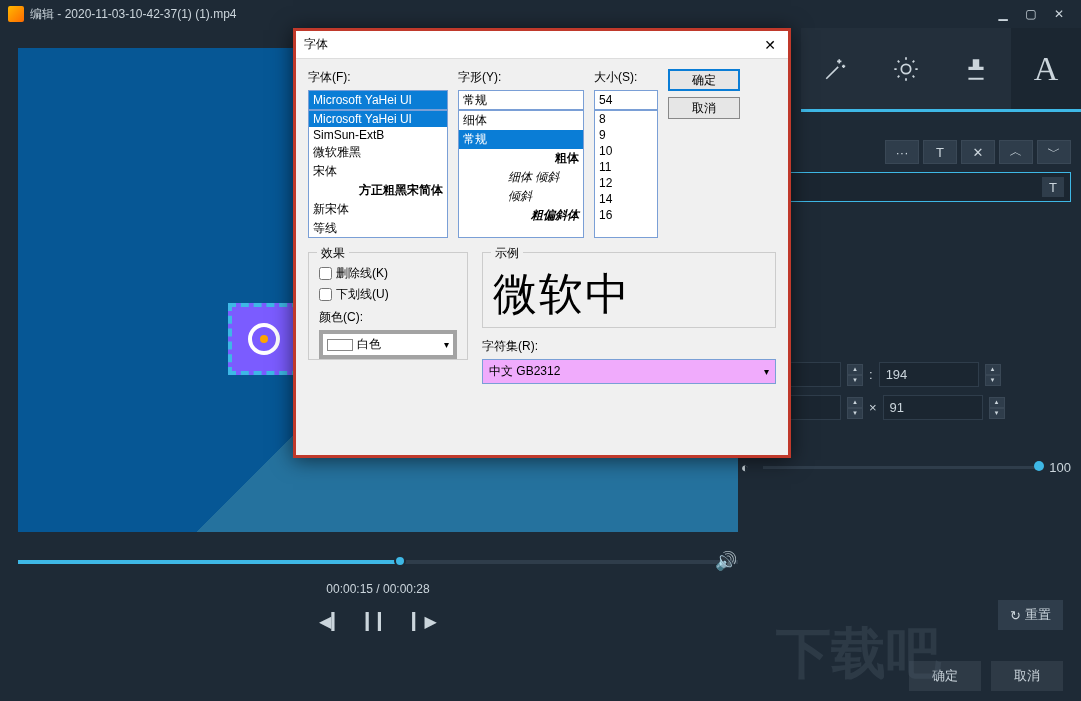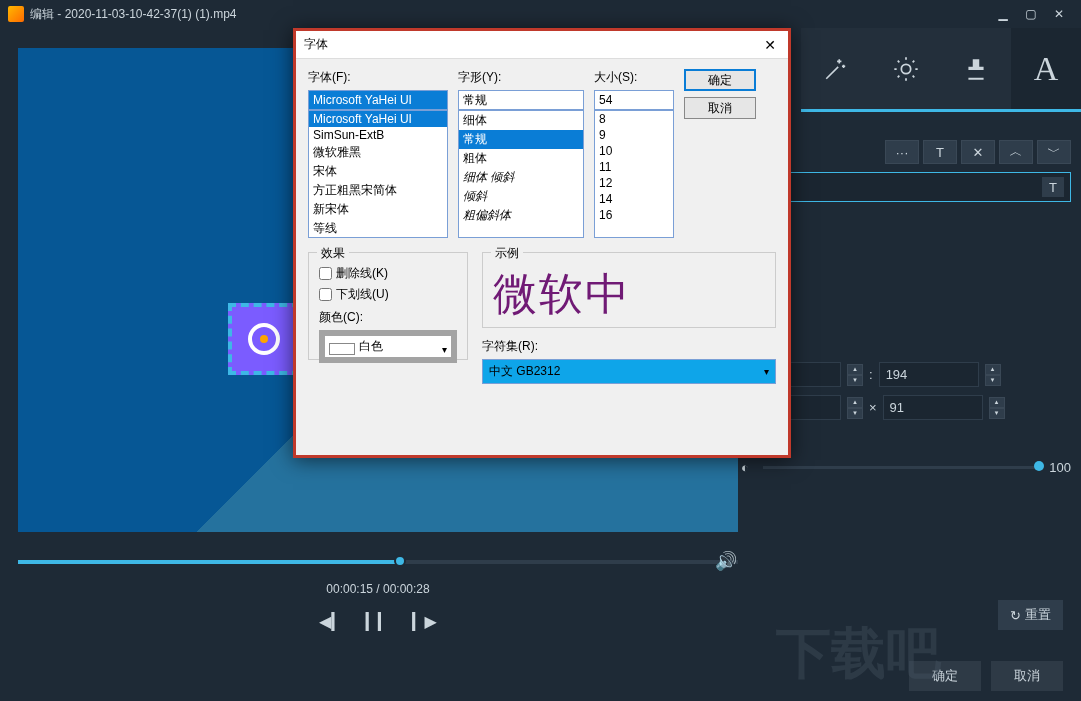--- a/index.html
+++ b/index.html
@@ -60,32 +60,32 @@
 .fd-title { height:28px; background:#fff; display:flex; align-items:center; padding:0 8px; font-size:12px; border-bottom:1px solid #ddd;}
 .fd-title .close { margin-left:auto; width:20px; height:20px; display:flex; align-items:center; justify-content:center; cursor:pointer; font-size:14px;}
 .fd-body { padding:10px 12px; display:flex; gap:10px;}
 .fd-col { display:flex; flex-direction:column; }
 .fd-col label { font-size:12px; margin-bottom:4px;}
 .fd-input { border:1px solid #7a9fd6; padding:2px 4px; font-size:12px; background:#fff;}
 .fd-input.sel { background:#0a7dd6; color:#fff; }
 .fd-list { border:1px solid #7a9fd6; background:#fff; overflow-y:auto; font-size:12px; padding:0;}
 .fd-list .item { padding:1px 4px; cursor:pointer;}
 .fd-list .item.sel { background:#0a7dd6; color:#fff;}
-.fd-list .item.bold { font-weight:normal; }
-.fd-list .item.italic { font-style:italic; }
+.fd-list .item.bold { font-weight:bold;text-align:right; }
+.fd-list .item.italic { font-style:italic;margin-left:45px; }
 .fd-btns { display:flex; flex-direction:column; gap:6px;}
 .fd-btns button { width:72px; height:22px; border:1px solid #888; background:#e6e6e6; font-size:12px; cursor:pointer;}
 .fd-btns button.primary { border:2px solid #0a7dd6;}
 
 .fd-lower { display:flex; padding:4px 12px 12px; gap:14px; }
 .fd-group { border:1px solid #ccc; padding:8px 10px 12px; font-size:12px; position:relative; background:#f0f0f0;}
 .fd-group .legend { position:absolute; top:-8px; left:8px; background:#f0f0f0; padding:0 4px; font-size:12px;}
 .chk { display:flex; align-items:center; gap:4px; margin:4px 0; font-size:12px;}
 .chk input { width:13px; height:13px;}
-.sample { color:#701a75; font-size:44px; font-weight:300; letter-spacing:2px; padding:4px 0;}
+.sample { color:#000000; font-size:44px; font-weight:300; letter-spacing:2px; padding:4px 0;}
 .color-swatch { display:inline-block; width:26px; height:12px; background:#fff; border:1px solid #888; vertical-align:middle; margin-right:4px;}
 
 
 .fd-list::-webkit-scrollbar { width:16px; }
 .fd-list::-webkit-scrollbar-thumb { background:#c0c0c0; border:1px solid #888;}
 .fd-list::-webkit-scrollbar-track { background:#e8e8e8;}
 
 .watermark-corner { position:absolute; bottom:10px; right:140px; color:#4a5866; font-size:55px; font-weight:bold; opacity:.35; pointer-events:none;}
 </style>
 </head>
@@ -228,21 +228,21 @@
       <input class="fd-input" value="常规" style="">
       <div class="fd-list" style="height:128px;" id="style-list">
           <div class="item ">细体</div>
           <div class="item sel">常规</div>
           <div class="item bold">粗体</div>
           <div class="item italic">细体 倾斜</div>
           <div class="item italic">倾斜</div>
           <div class="item bold italic">粗偏斜体</div>
         </div>
     </div>
-    <div class="fd-col" style="width:80px;">
+    <div class="fd-col" style="width:64px;">
       <label>大小(S):</label>
       <input class="fd-input" value="54" style="">
       <div class="fd-list" style="height:128px;" id="size-list">
           <div class="item">8</div>
           <div class="item">9</div>
           <div class="item">10</div>
           <div class="item">11</div>
           <div class="item">12</div>
           <div class="item">14</div>
           <div class="item">16</div>
@@ -260,32 +260,32 @@
         <div class="legend">效果</div>
         <label class="chk">
             <input type="checkbox" style="">
             <span>删除线(K)</span>
           </label>
         <label class="chk">
             <input type="checkbox" style="">
             <span>下划线(U)</span>
           </label>
         <div style="margin-top:6px;font-size:12px;">颜色(C):</div>
-        <div style="border:6px solid #a3a3a3;background:#fff;padding:2px 4px;margin-top:4px;display:flex;align-items:flex-end;cursor:pointer;">
+        <div style="border:4px solid #a3a3a3;background:#fff;padding:2px 4px;margin-top:4px;display:flex;align-items:center;cursor:pointer;">
           <span class="color-swatch"></span>
           <span style="font-size:12px;">白色</span>
           <span style="margin-left:auto;font-size:10px;">▾</span>
         </div>
       </div>
     </div>
     <div style="flex:1;">
       <div class="fd-group" style="height:76px;">
         <div class="legend">示例</div>
         <div class="sample">微软中</div>
       </div>
       <div style="margin-top:10px;font-size:12px;">字符集(R):</div>
-      <div style="border:1px solid #7a9fd6;background:#0ea5e9;padding:3px 6px;margin-top:4px;display:flex;align-items:center;cursor:pointer;">
+      <div style="border:1px solid #7a9fd6;background:#f0abfc;padding:3px 6px;margin-top:4px;display:flex;align-items:center;cursor:pointer;">
         <span style="font-size:12px;">中文 GB2312</span>
         <span style="margin-left:auto;font-size:10px;">▾</span>
       </div>
     </div>
   </div>
 </div>
 
 </body></html>

